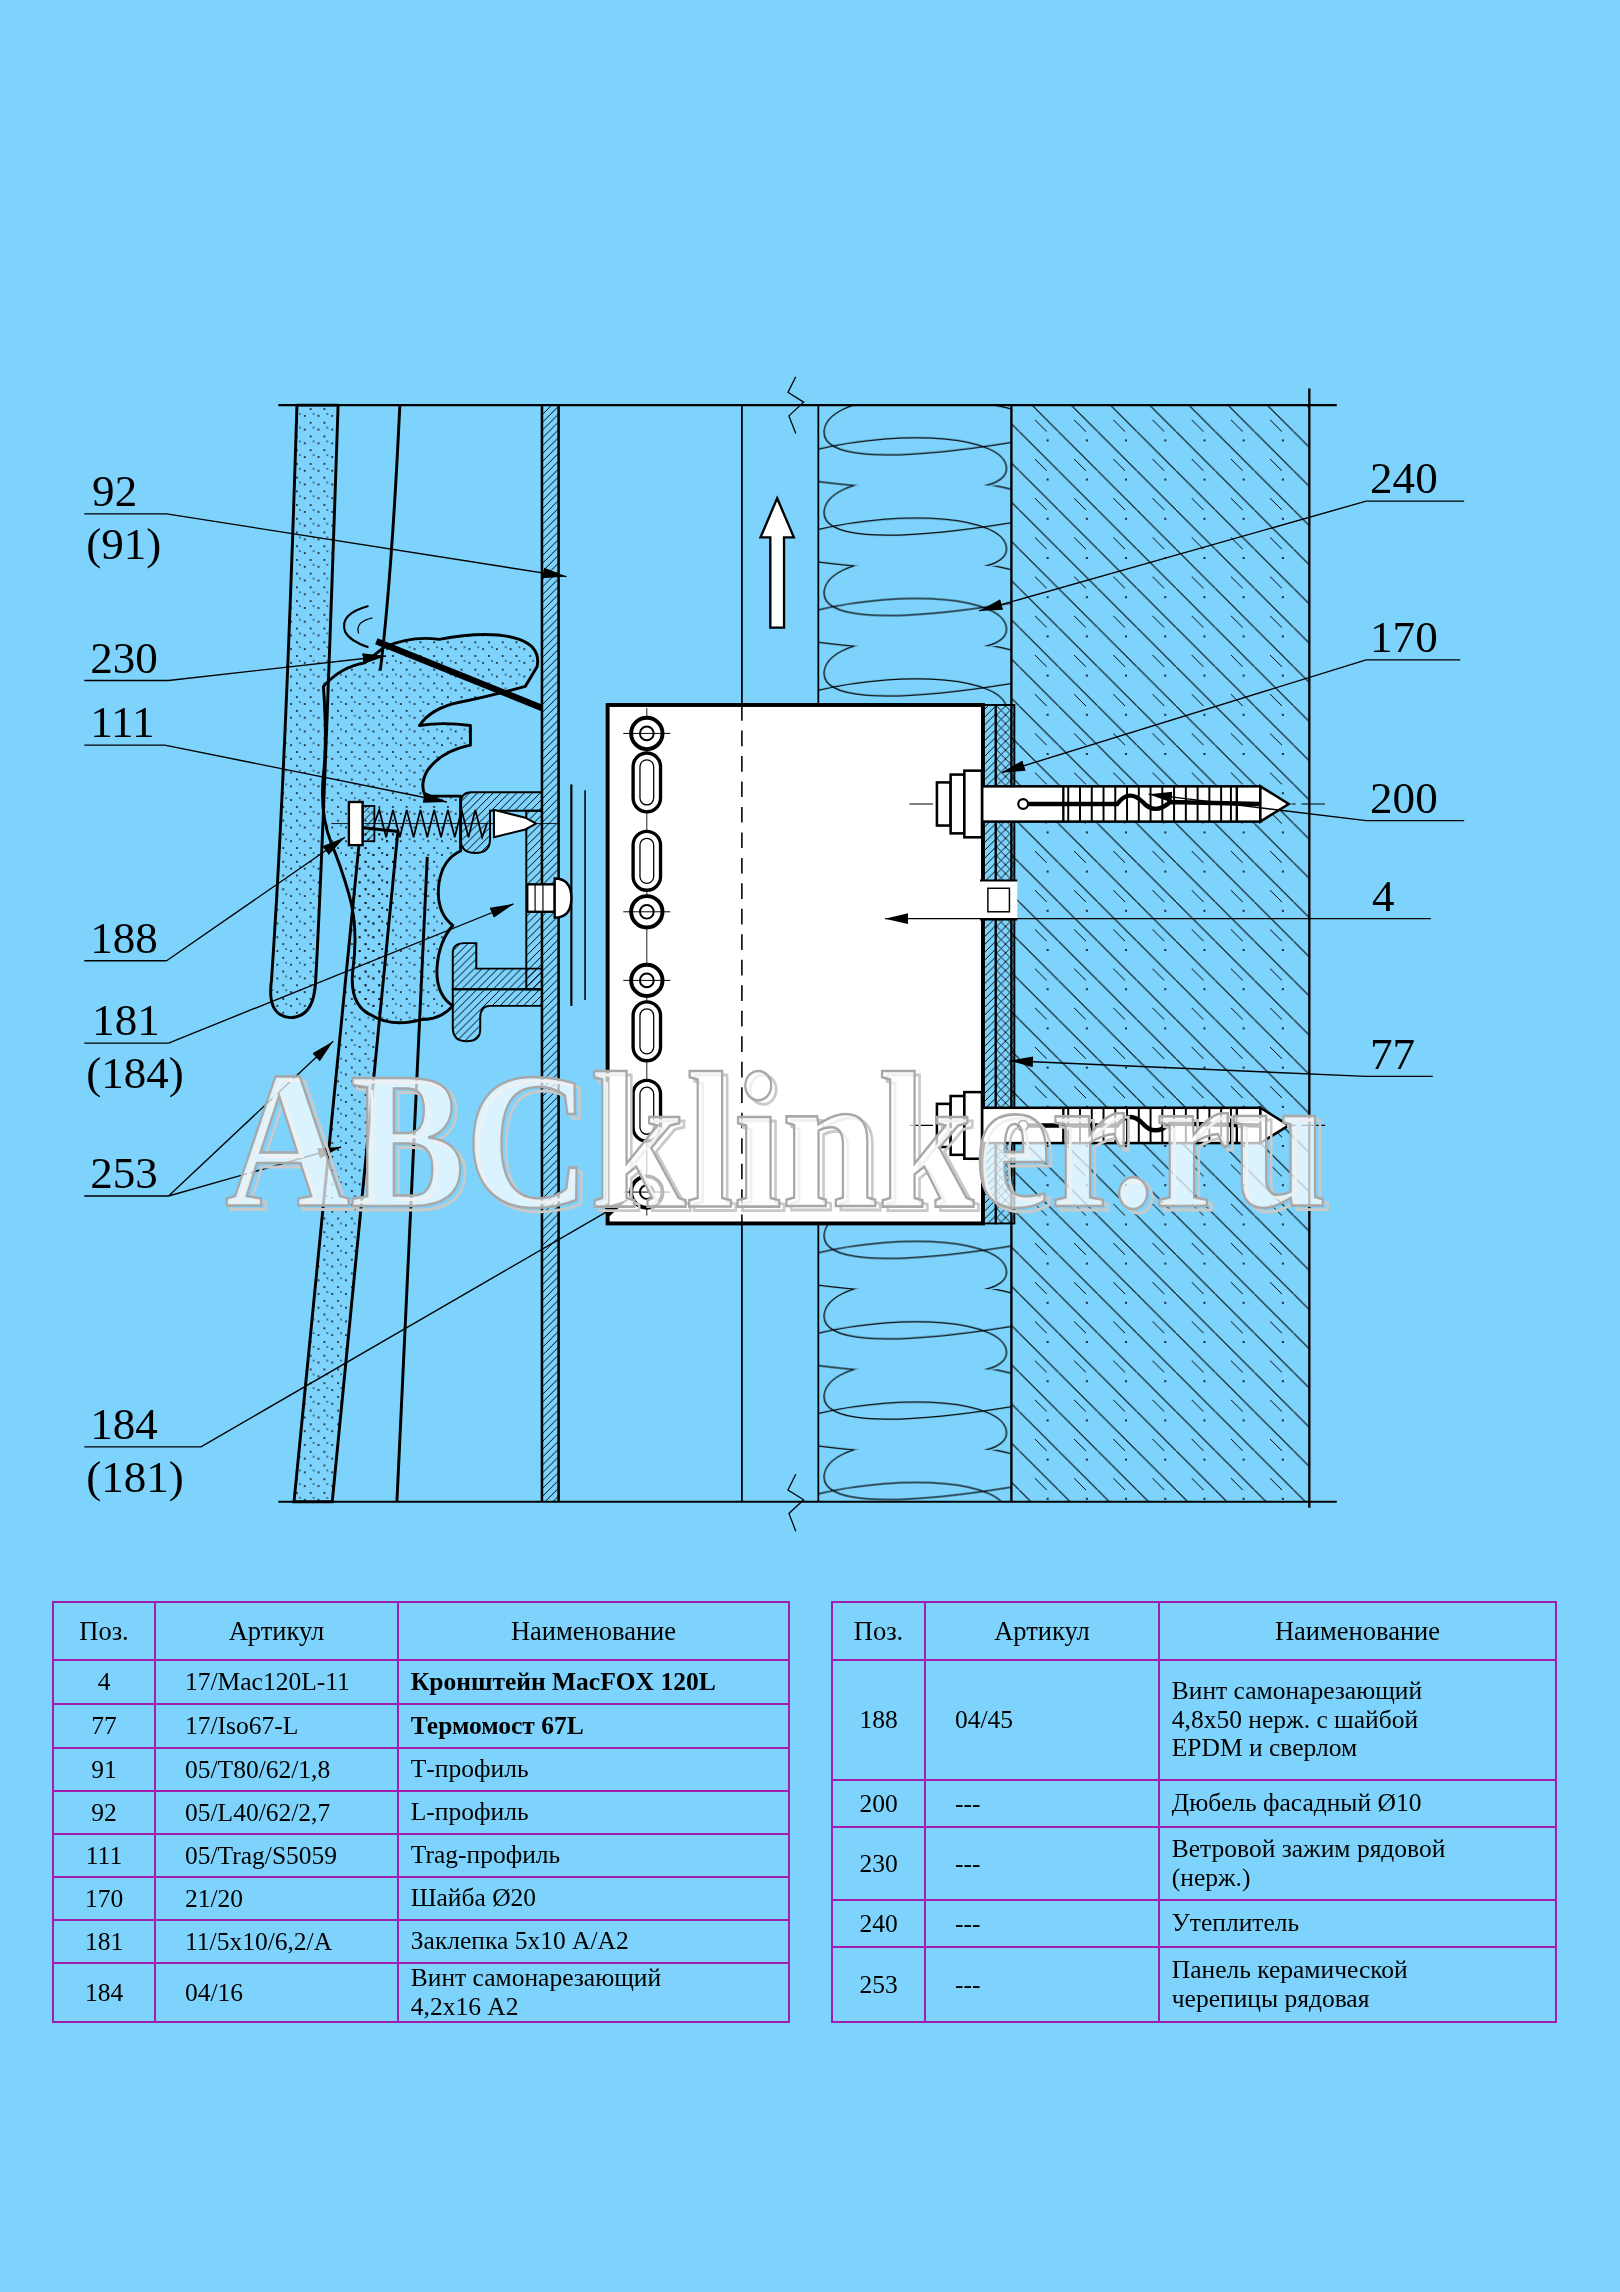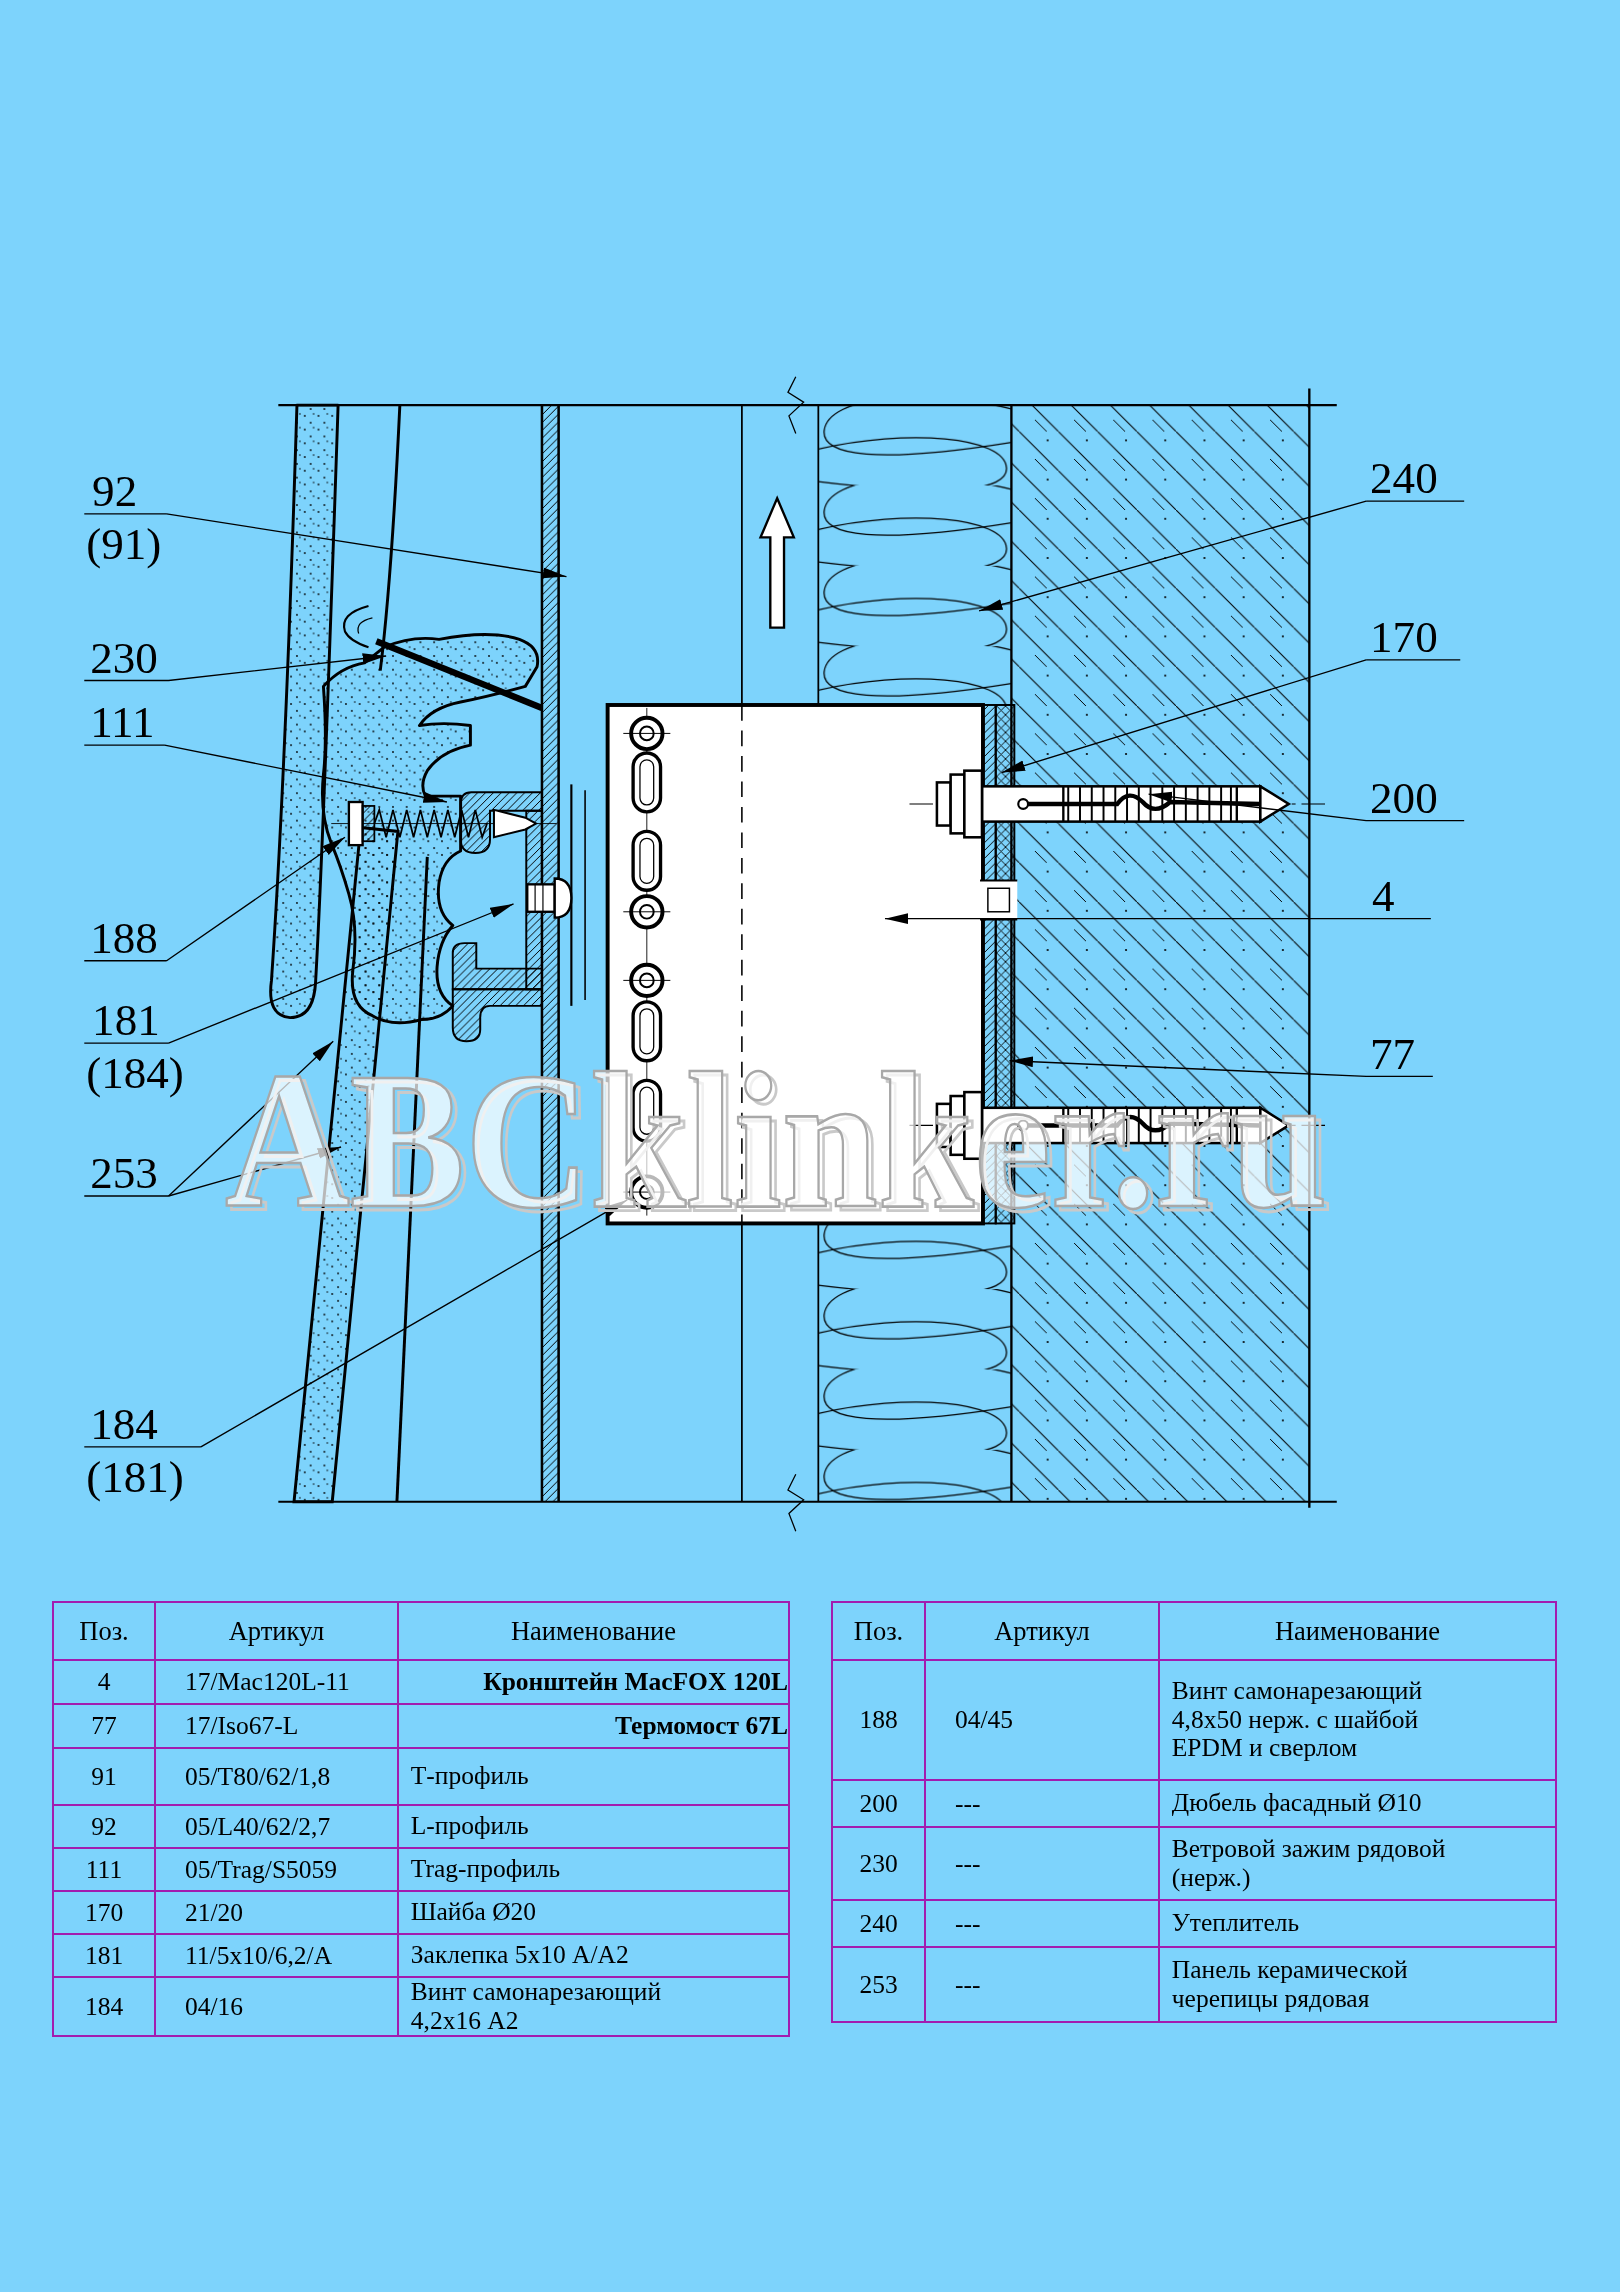--- a/index.html
+++ b/index.html
@@ -8,21 +8,21 @@
   svg{position:absolute;left:0;top:0;}
   .tbl{position:absolute;}
   .tbl table{border-collapse:collapse;border:2.9px solid #000;table-layout:fixed;width:100%;
              font-family:"Liberation Serif",serif;font-size:25.5px;color:#000;}
   .tbl th{font-weight:normal;font-size:26.5px;}
   .tbl td,.tbl th{border:2px solid #a21caf;padding:0;vertical-align:middle;overflow:hidden;}
   .tbl tr.hd{border-bottom:2.9px solid #000;}
   .tbl td.pos{text-align:center;}
   .tbl td.art{padding-left:29px;}
   .tbl td.name{padding-left:11.8px;white-space:pre-line;line-height:1.12;}
-  .tbl td.bold{font-weight:bold;text-align:right;}
+  .tbl td.bold{font-weight:bold;}
 </style>
 </head>
 <body>
 
 <div class="page">
 
 <svg width="1620" height="2293" viewBox="0 0 1653 2339">
   <defs>
     <marker id="arr" markerUnits="userSpaceOnUse" markerWidth="26" markerHeight="12" refX="24" refY="5.5" orient="auto">
       <path d="M0,0 L24,5.5 L0,11 Z" fill="#000"></path>
@@ -243,21 +243,21 @@
 <tr style="height:44px">
   <td class="pos">4</td>
   <td class="art">17/Mac120L-11</td>
   <td class="name bold">Кронштейн MacFOX 120L</td>
 </tr>
 <tr style="height:44px">
   <td class="pos">77</td>
   <td class="art">17/Iso67-L</td>
   <td class="name bold">Термомост 67L</td>
 </tr>
-<tr style="height:57px">
+<tr style="height:43px">
   <td class="pos">91</td>
   <td class="art">05/T80/62/1,8</td>
   <td class="name">Т-профиль</td>
 </tr>
 <tr style="height:43px">
   <td class="pos">92</td>
   <td class="art">05/L40/62/2,7</td>
   <td class="name">L-профиль</td>
 </tr>
 <tr style="height:43px">

